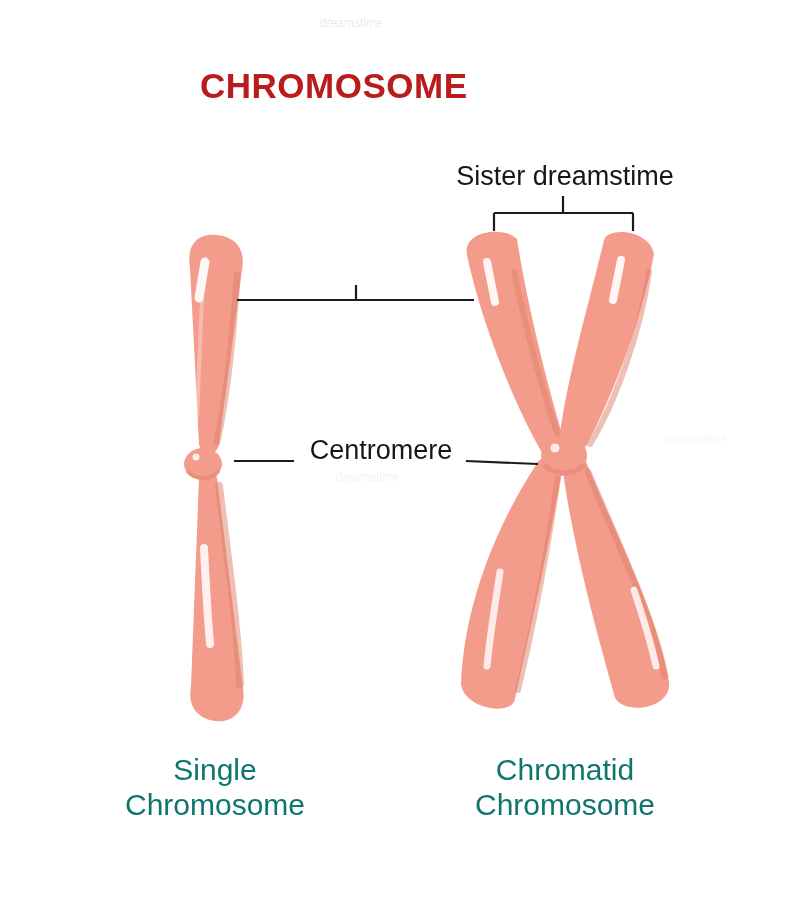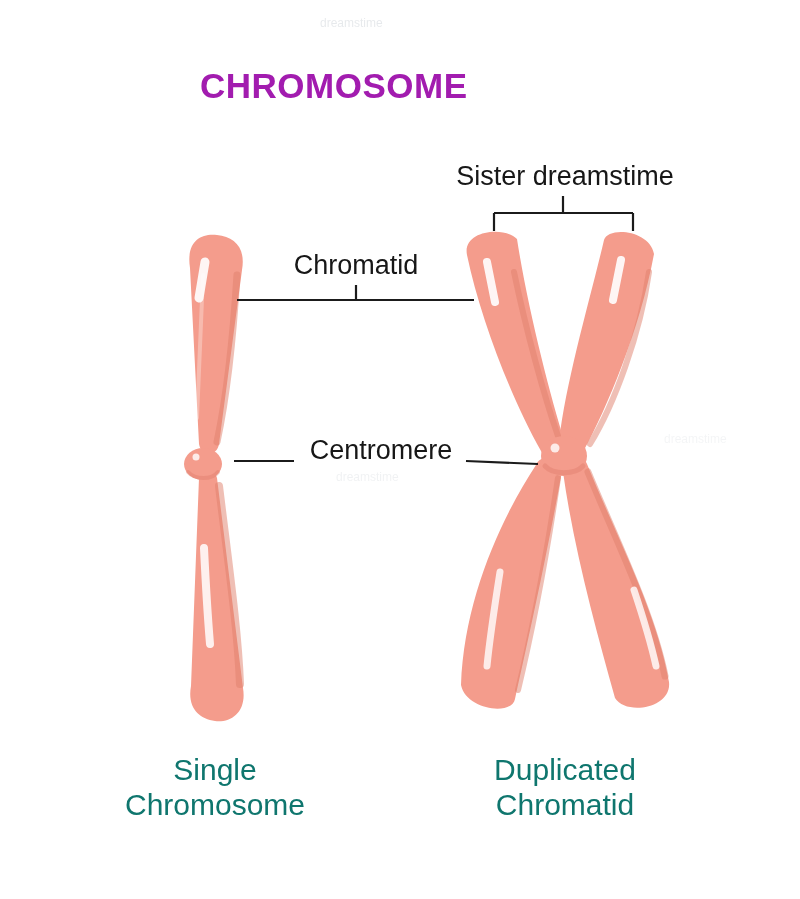--- a/index.html
+++ b/index.html
@@ -1,20 +1,20 @@
 <!DOCTYPE html>
 <html><head>
 <meta charset="utf-8">
 <style>
   html,body{margin:0;padding:0;background:#ffffff;}
   body{font-family:"Liberation Sans","DejaVu Sans",sans-serif;}
   .canvas{position:relative;width:800px;height:899px;background:#ffffff;overflow:hidden;padding-left:18px;}
   .art{position:absolute;left:0;top:0;}
   .title{position:absolute;left:200px;top:66px;margin:0;font-size:35px;font-weight:700;
-         color:#a21caf;letter-spacing:.5px;}
+         color:#b91c1c;letter-spacing:.5px;}
   .label{position:absolute;font-size:27px;color:#171717;text-align:center;}
   .label-sister{left:435px;top:161px;width:260px;}
   .label-chromatid{left:256px;top:250px;width:200px;}
   .label-centromere{left:281px;top:435px;width:200px;}
   .caption{position:absolute;font-size:30px;color:#0f766e;text-align:center;line-height:1.18;}
   .caption-single{left:95px;top:752px;width:240px;}
   .caption-duplicated{left:425px;top:752px;width:280px;}
   .wm{position:absolute;color:#4a5d70;font-size:12px;pointer-events:none;white-space:nowrap;}
   .wm1{left:320px;top:16px;opacity:.13;}
   .wm2{left:336px;top:470px;opacity:.08;}
@@ -100,21 +100,20 @@
 
       <line x1="234" y1="461" x2="294" y2="461"></line>
       <line x1="466" y1="461" x2="538" y2="464"></line>
     </g>
   </svg>
 
   <h1 class="title">CHROMOSOME</h1>
 
   <div class="label label-sister">Sister dreamstime</div>
 
-  <div class="label label-chromatid">Chromatid</div>
 
   <div class="label label-centromere">Centromere</div>
 
   <div class="caption caption-single">Single Chromosome</div>
 
-  <div class="caption caption-duplicated">Duplicated Chromatid</div>
+  <div class="caption caption-duplicated">Chromatid Chromosome</div>
 
 </div>
 
 </body></html>

